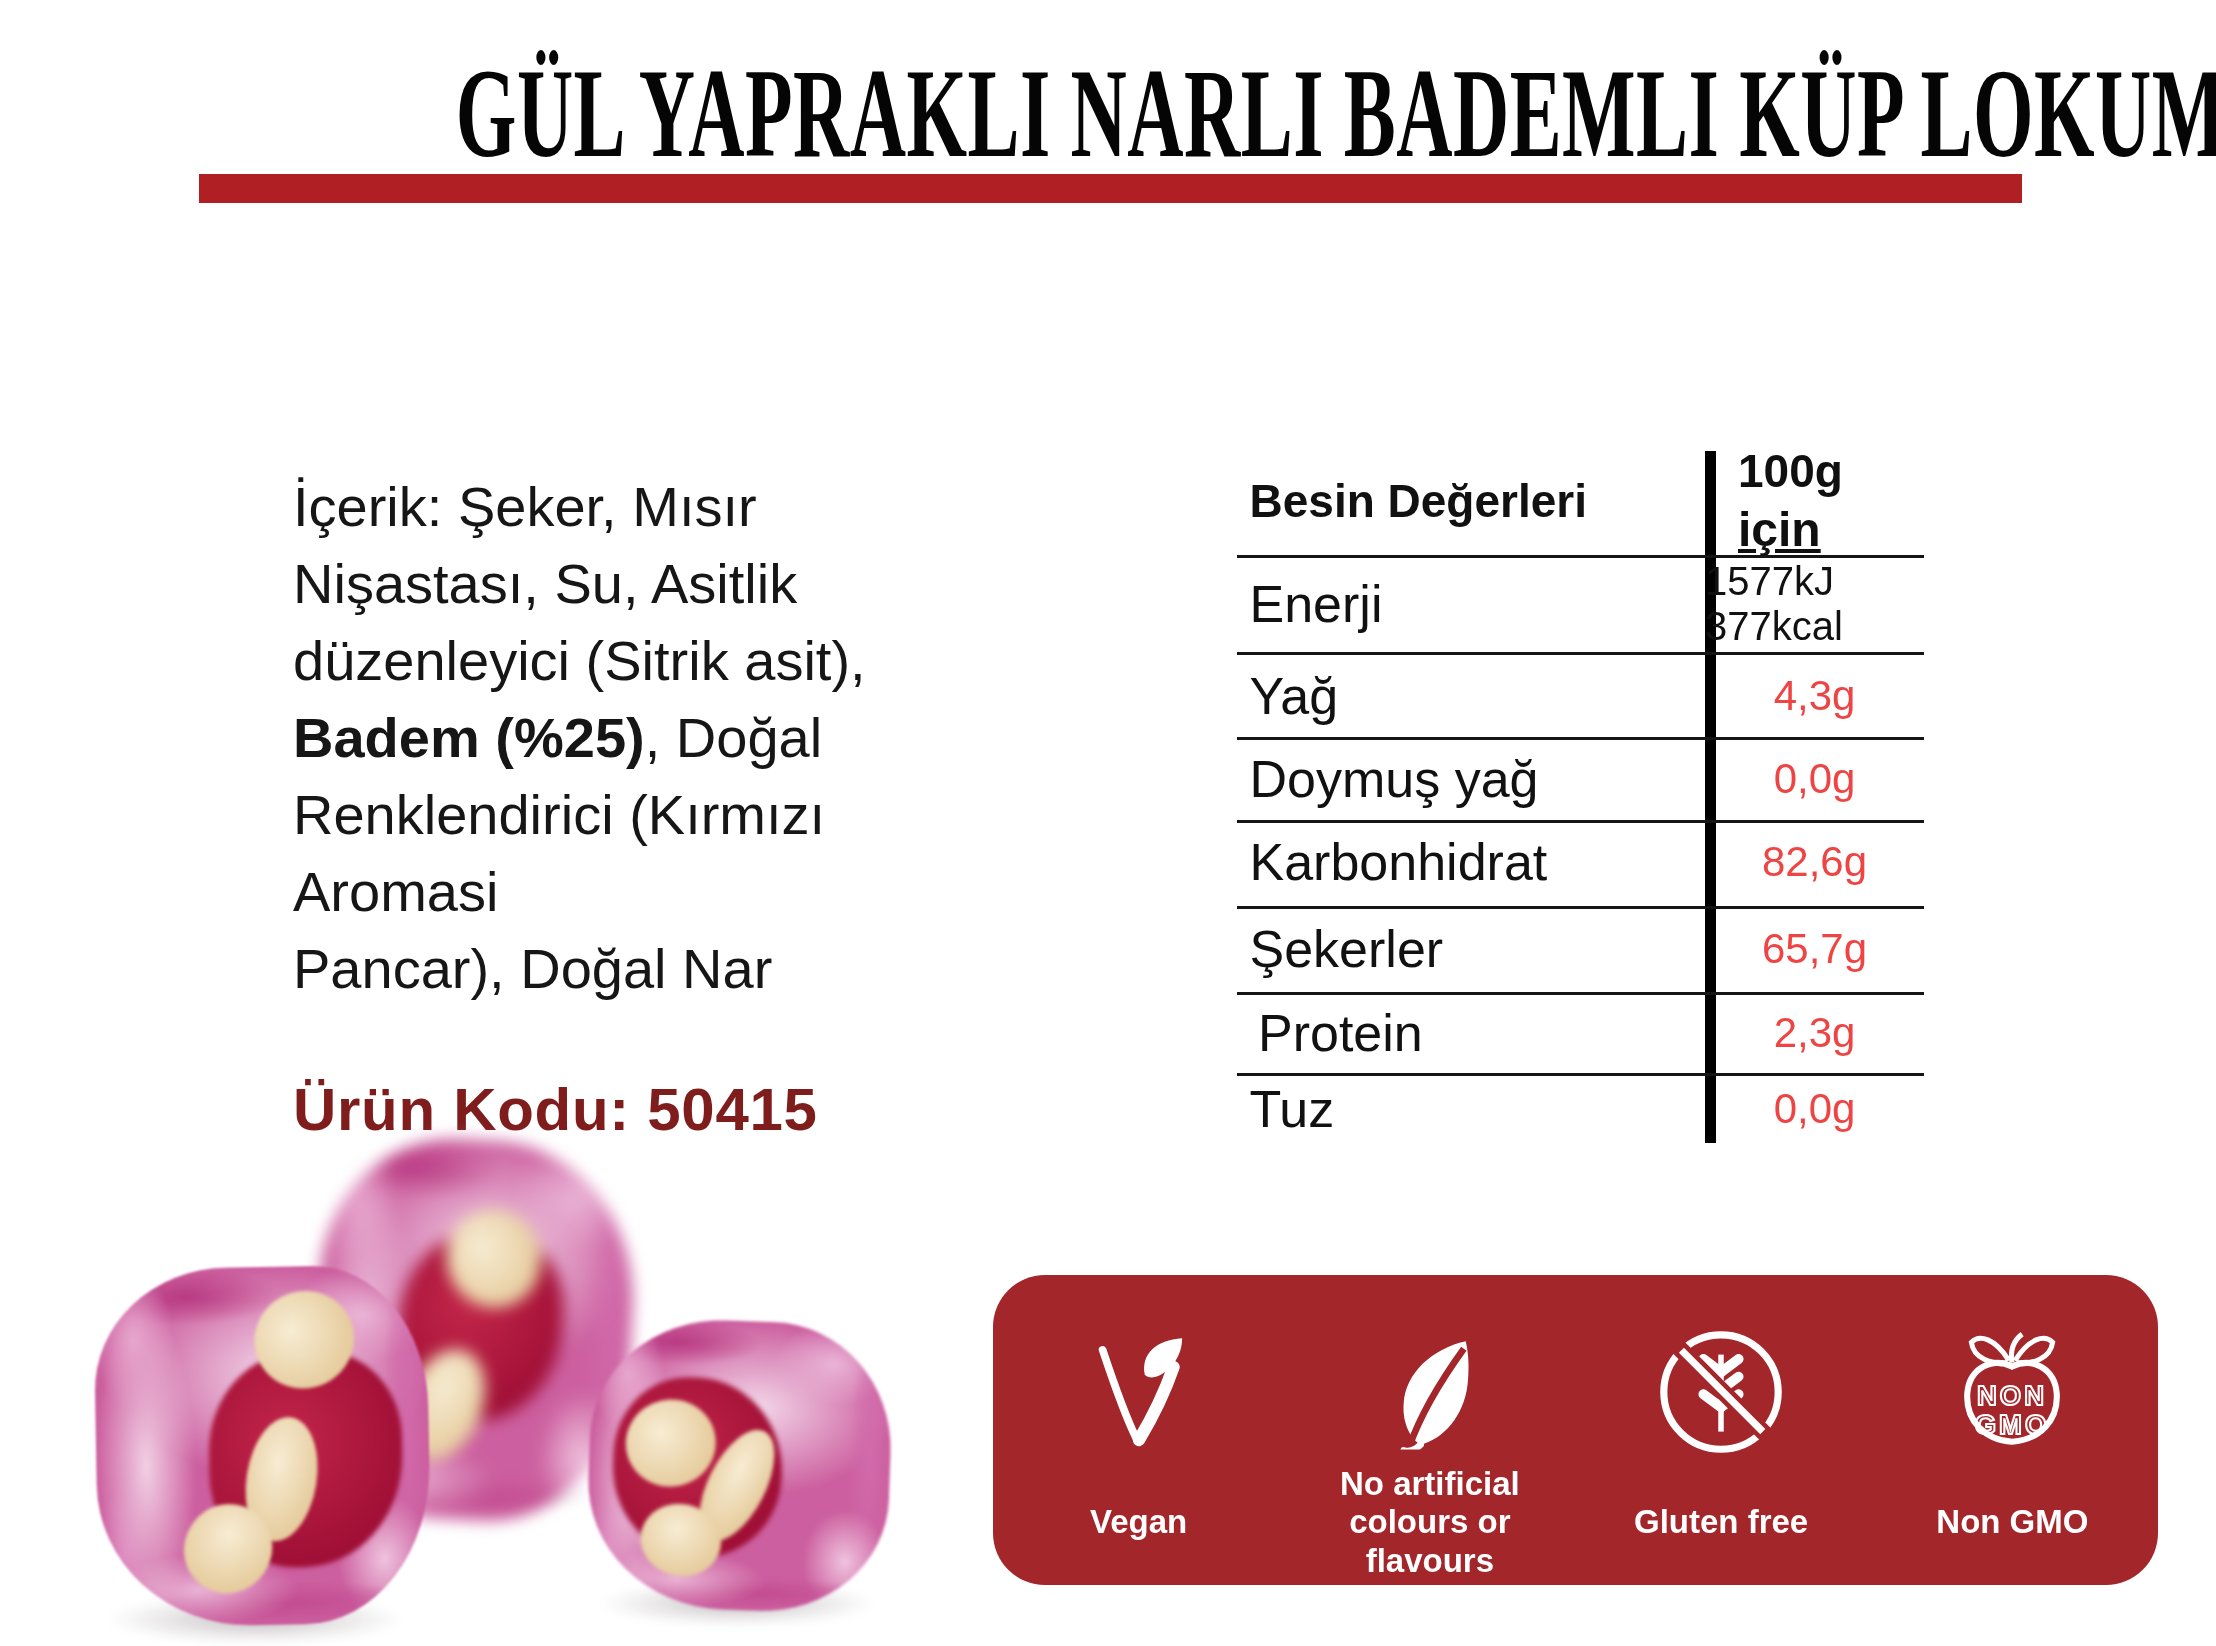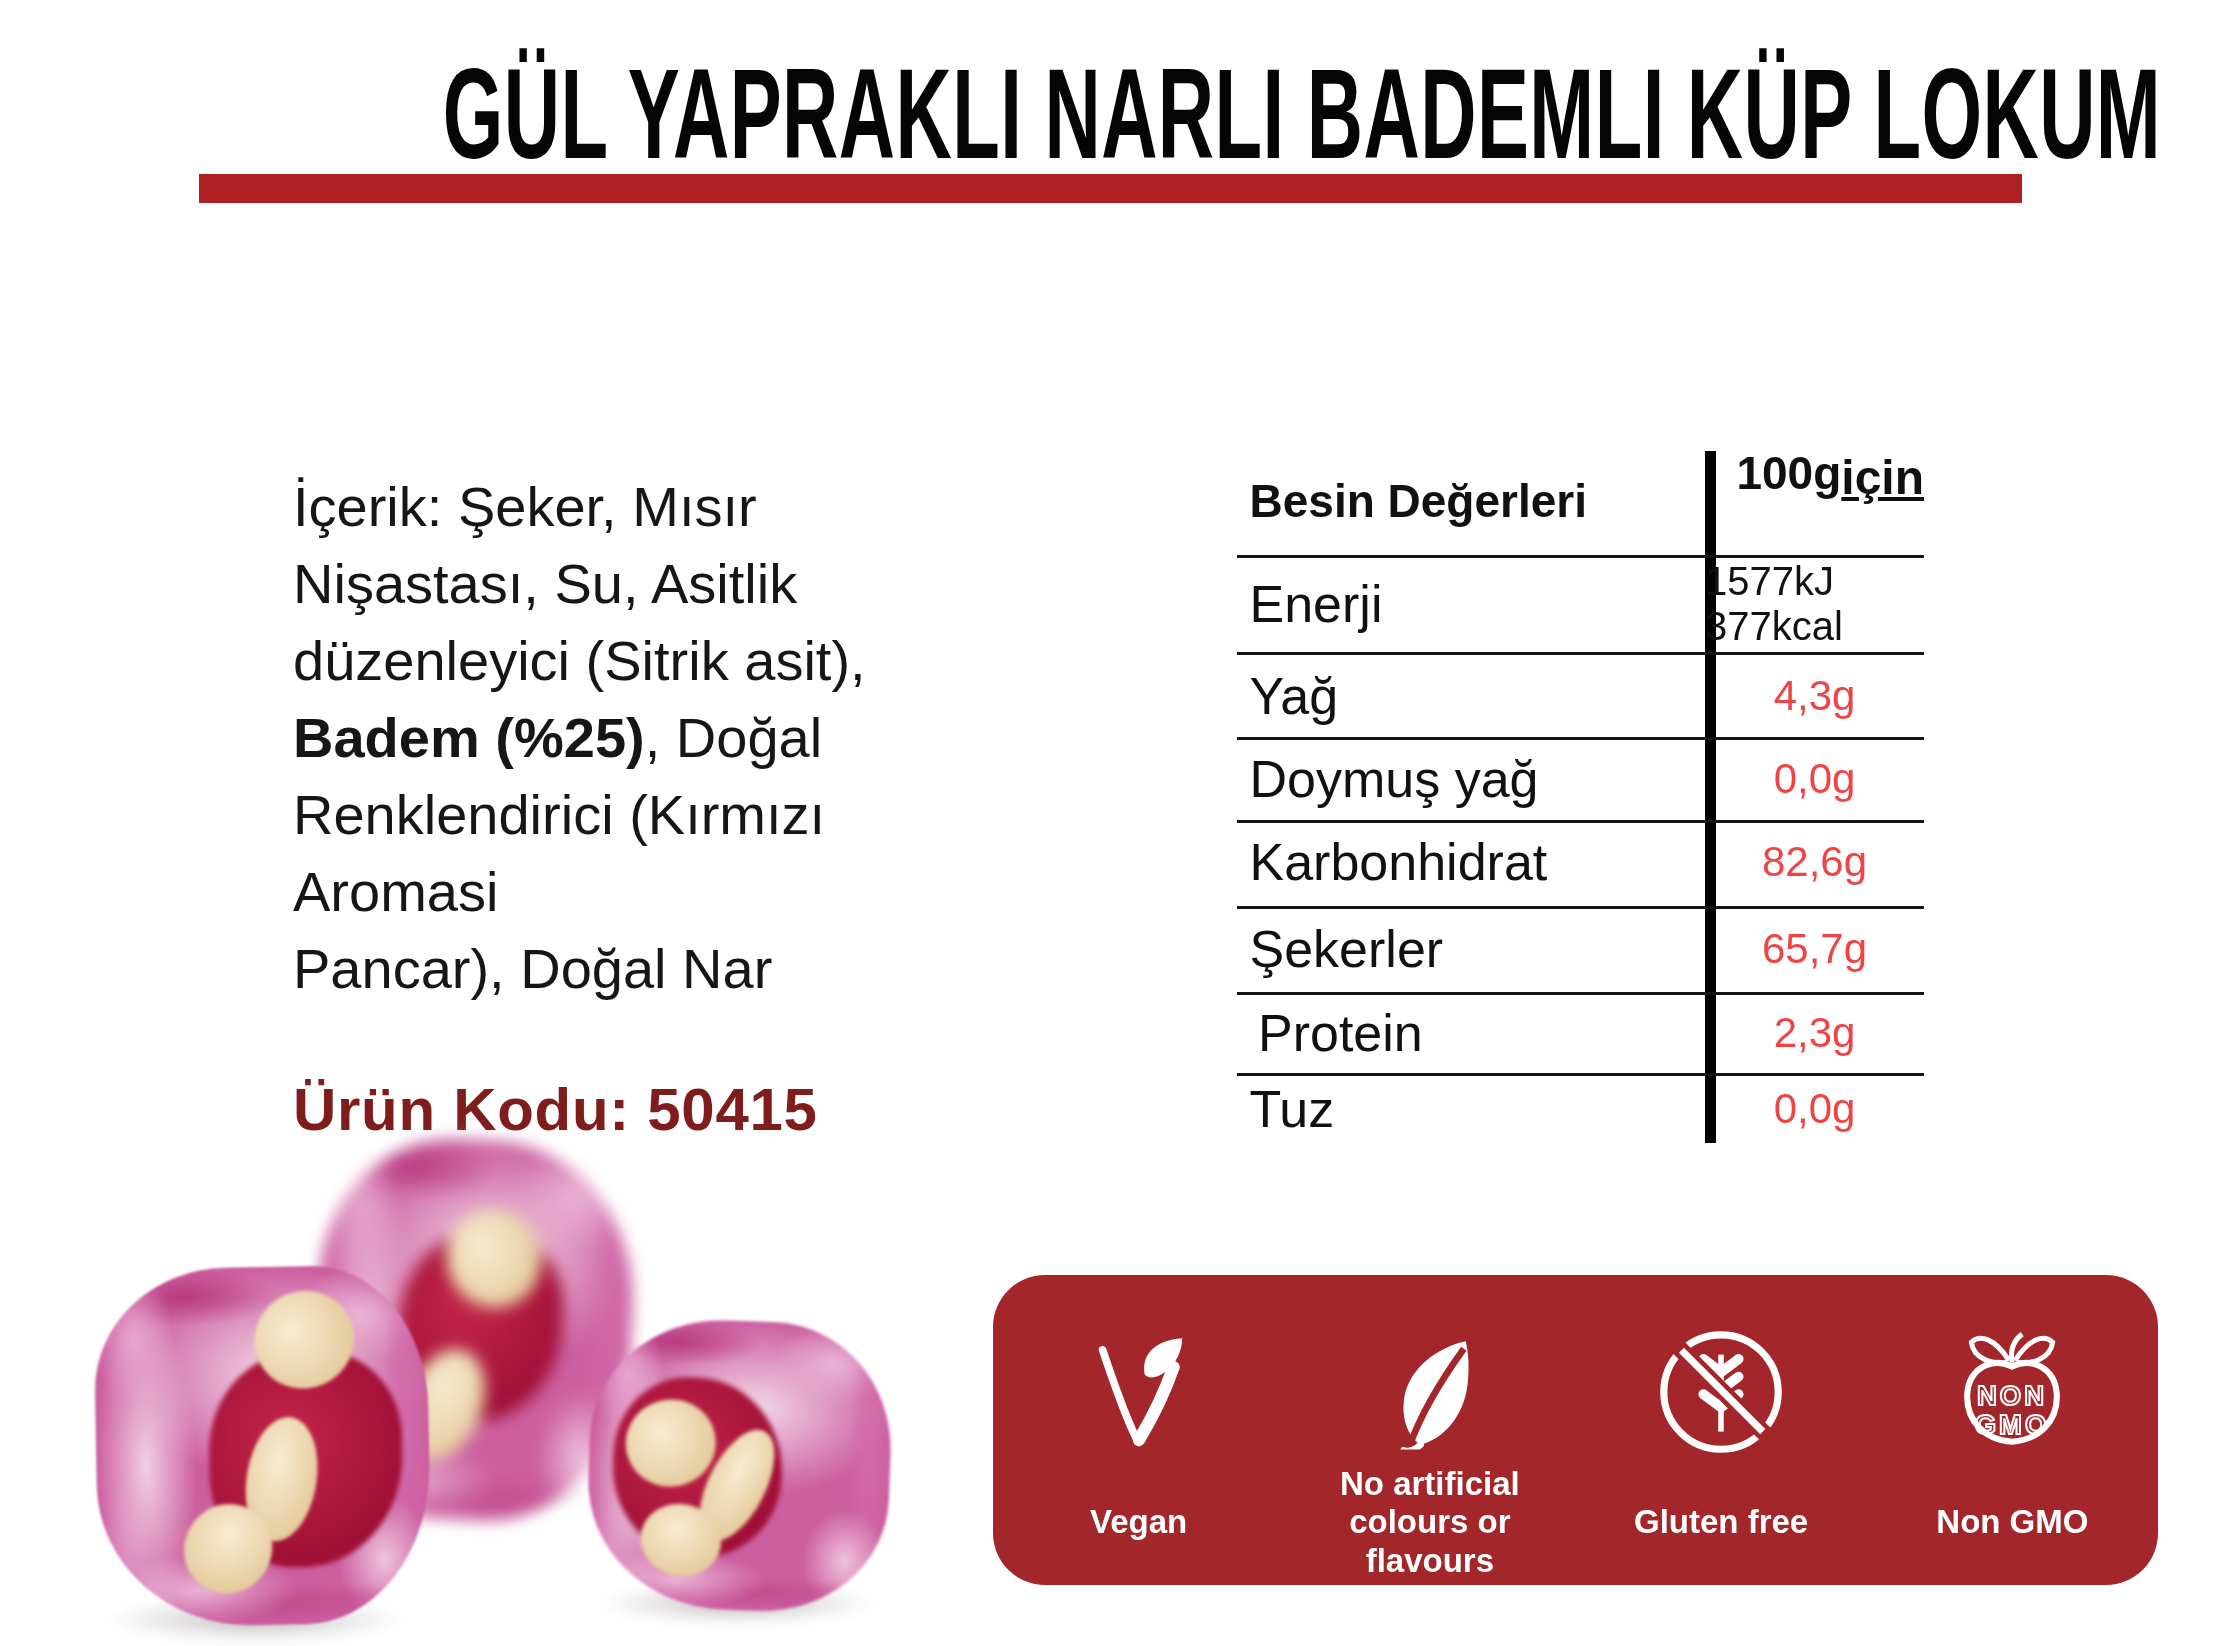--- a/index.html
+++ b/index.html
@@ -1,36 +1,36 @@
 <!DOCTYPE html>
 <html style="font-size:11px"><head>
 <meta charset="utf-8">
 <style>
   html,body{margin:0;padding:0;background:#ffffff;}
   .canvas{
     position:relative;width:2216px;height:1647px;background:#ffffff;overflow:hidden;
     font-family:"Liberation Sans", sans-serif;color:#101010;
   }
   
-  .title{position:absolute;left:0;top:40px;width:1752px;text-align:left;white-space:nowrap;}
+  .title{position:absolute;left:0;top:40px;width:1752px;text-align:left;white-space:nowrap;font-family:Liberation Serif, serif;}
   .title-inner{display:inline-block;font-size:118px;font-weight:700;letter-spacing:0.7px;
     transform:scale(.66,1.08);transform-origin:center top;color:#050505;}
   .title-bar{position:absolute;left:199px;top:174px;width:1823px;height:29px;background:#b01f24;}
   
   .ingredients{position:absolute;left:293px;top:468px;width:704px;font-size:56px;line-height:77px;color:#161616;}
   .ing-bold{font-weight:700;}
   .product-code{position:absolute;left:293px;top:1075px;font-size:60px;font-weight:700;letter-spacing:0.7px;color:#7f1d1d;}
   
   .nutrition{position:absolute;left:1237px;top:446px;width:687px;height:697px;}
   .nut-row{position:absolute;left:0;width:687px;display:flex;}
   .nut-lab{width:468px;display:flex;align-items:center;padding-left:12.5px;box-sizing:border-box;font-size:52px;color:#111;}
   .nut-val{flex:1;display:flex;align-items:center;justify-content:center;font-size:42px;color:#ef4444;}
   .nut-val2{flex:1;display:flex;flex-direction:column;align-items:flex-start;justify-content:center;font-size:40px;color:#111;}
   .nut-head-lab{font-weight:700;font-size:46px;}
-  .nut-head-val{flex:1;display:flex;flex-direction:row;justify-content:center;padding-left:33px;box-sizing:border-box;}
+  .nut-head-val{flex:1;display:flex;flex-direction:column;justify-content:center;padding-left:33px;box-sizing:border-box;}
   .per1{font-size:46px;font-weight:700;}
   .per2{font-size:48px;font-weight:600;margin-top:4.2px;text-decoration:underline;}
   .hline{position:absolute;left:0;width:687px;height:2.8px;background:#151515;}
   .vline{position:absolute;left:468px;top:4.9px;width:10.5px;height:692px;background:#000;}
   
   .banner{position:absolute;left:993px;top:1275px;width:1165px;height:310px;background:#a3262b;border-radius:52px;display:flex;}
   .badge{position:relative;flex:1;}
   .badge .icon{position:absolute;left:50%;top:118px;transform:translate(-50%,-50%);}
   .badge .blabel{position:absolute;left:0;right:0;top:209px;height:77px;display:flex;flex-direction:column;align-items:center;justify-content:center;
     color:#ffffff;font-size:33px;font-weight:700;line-height:1.16;text-align:center;}

